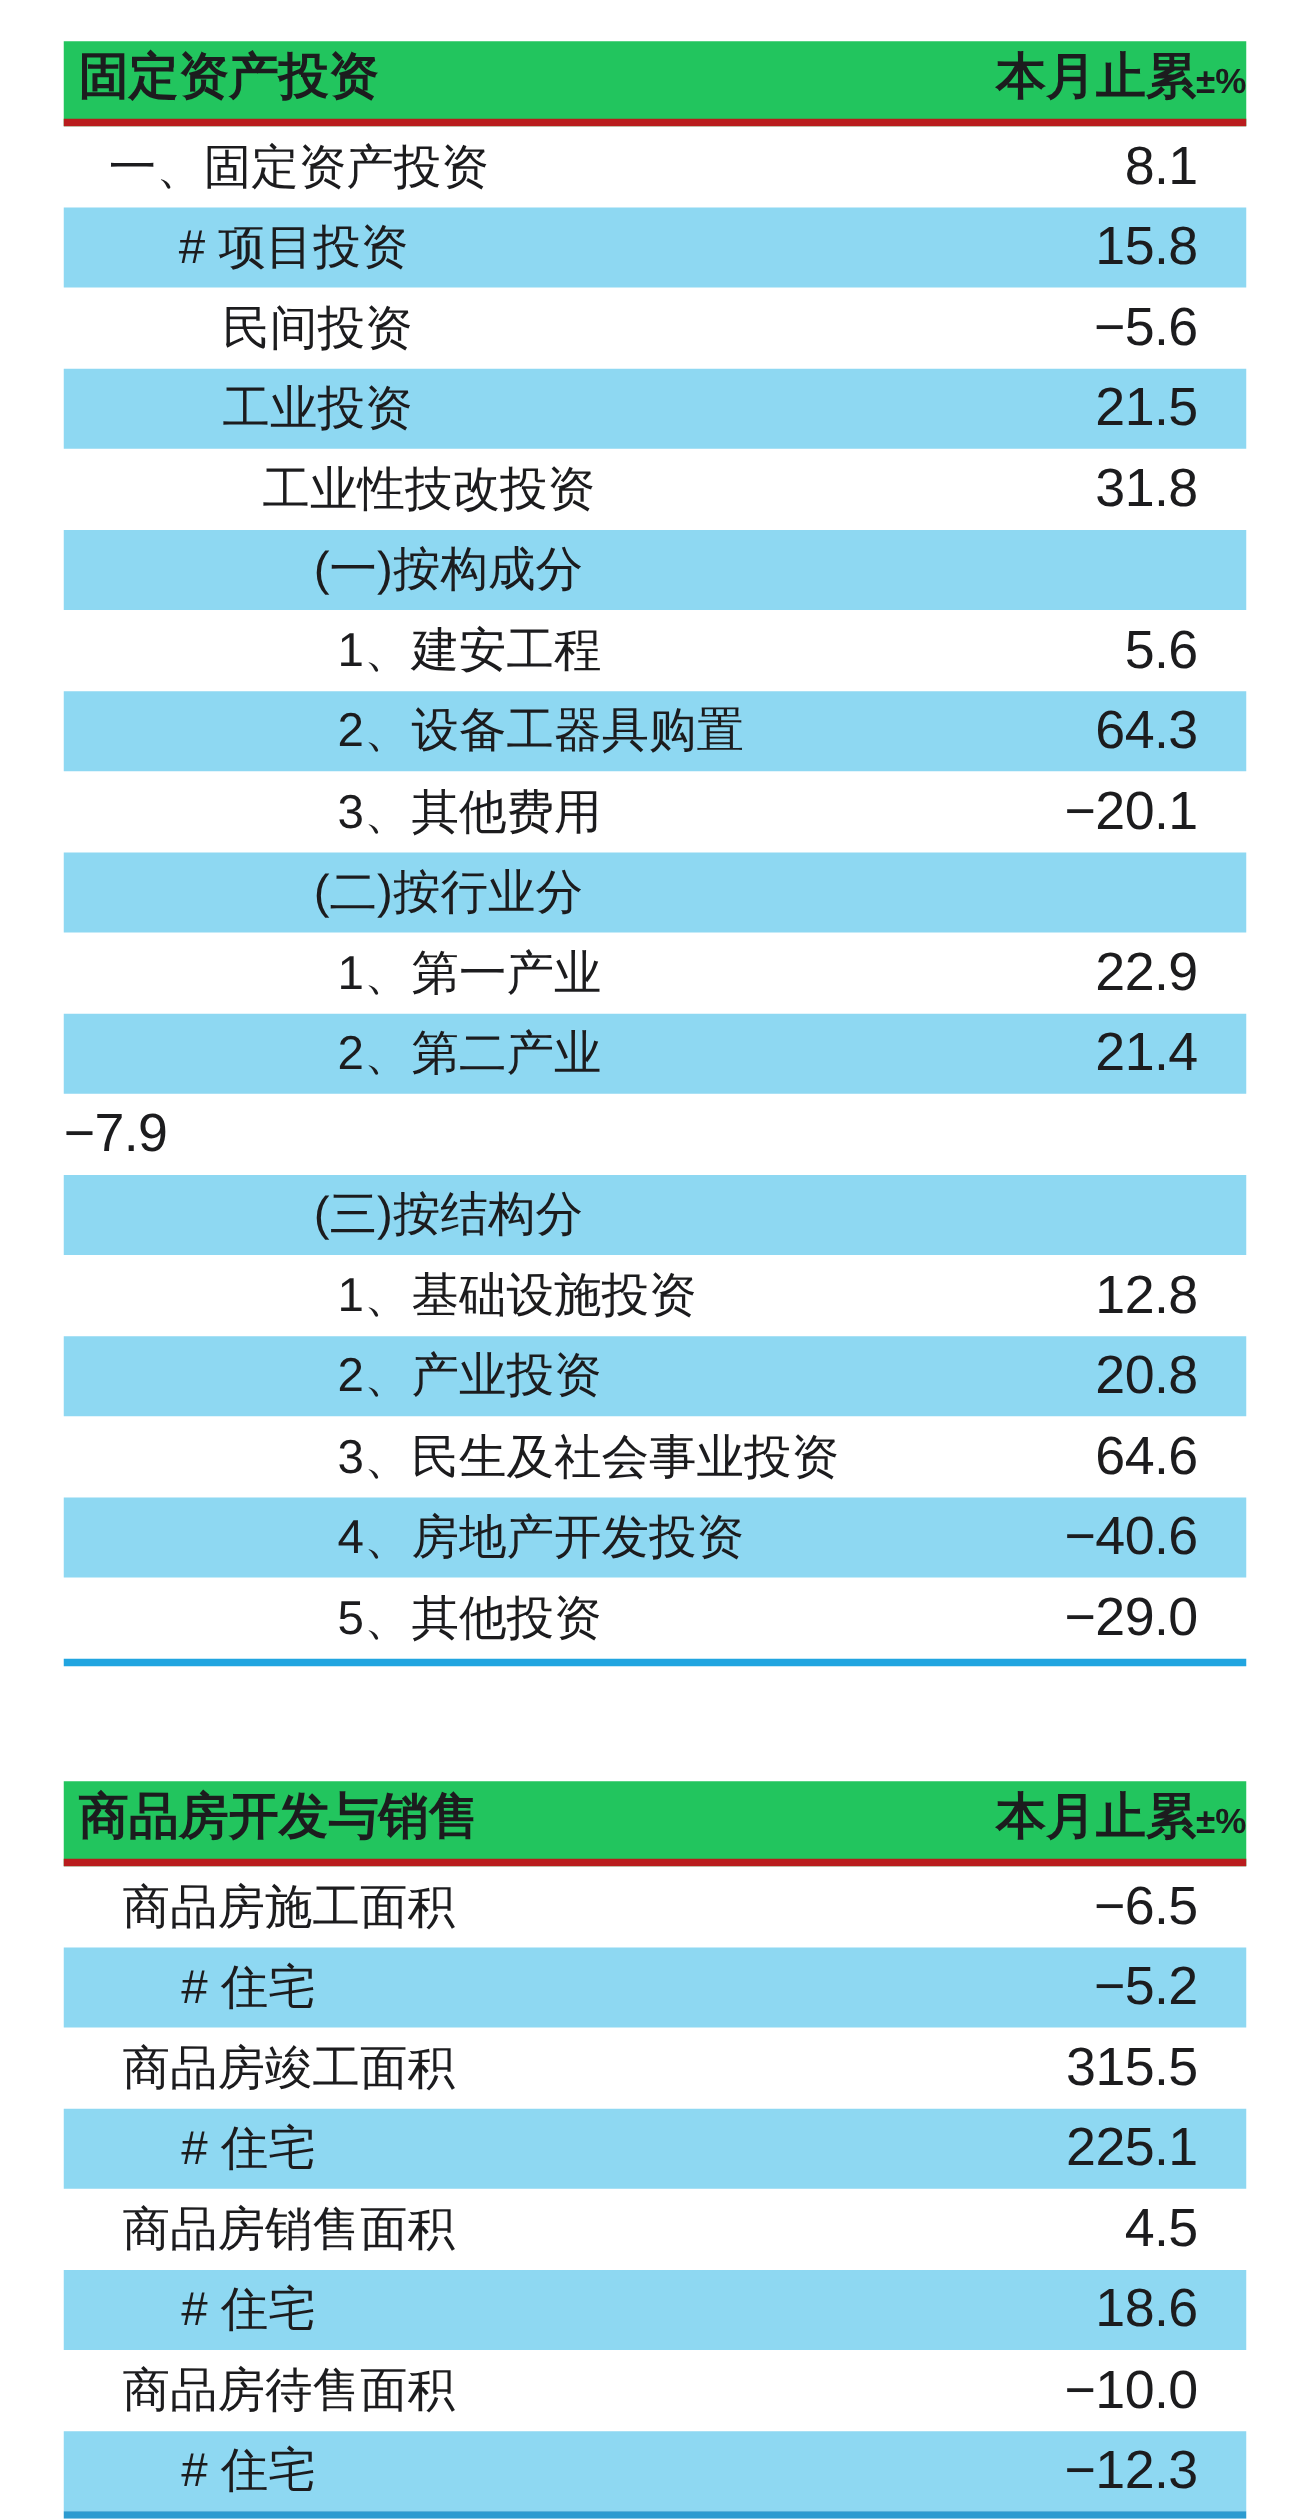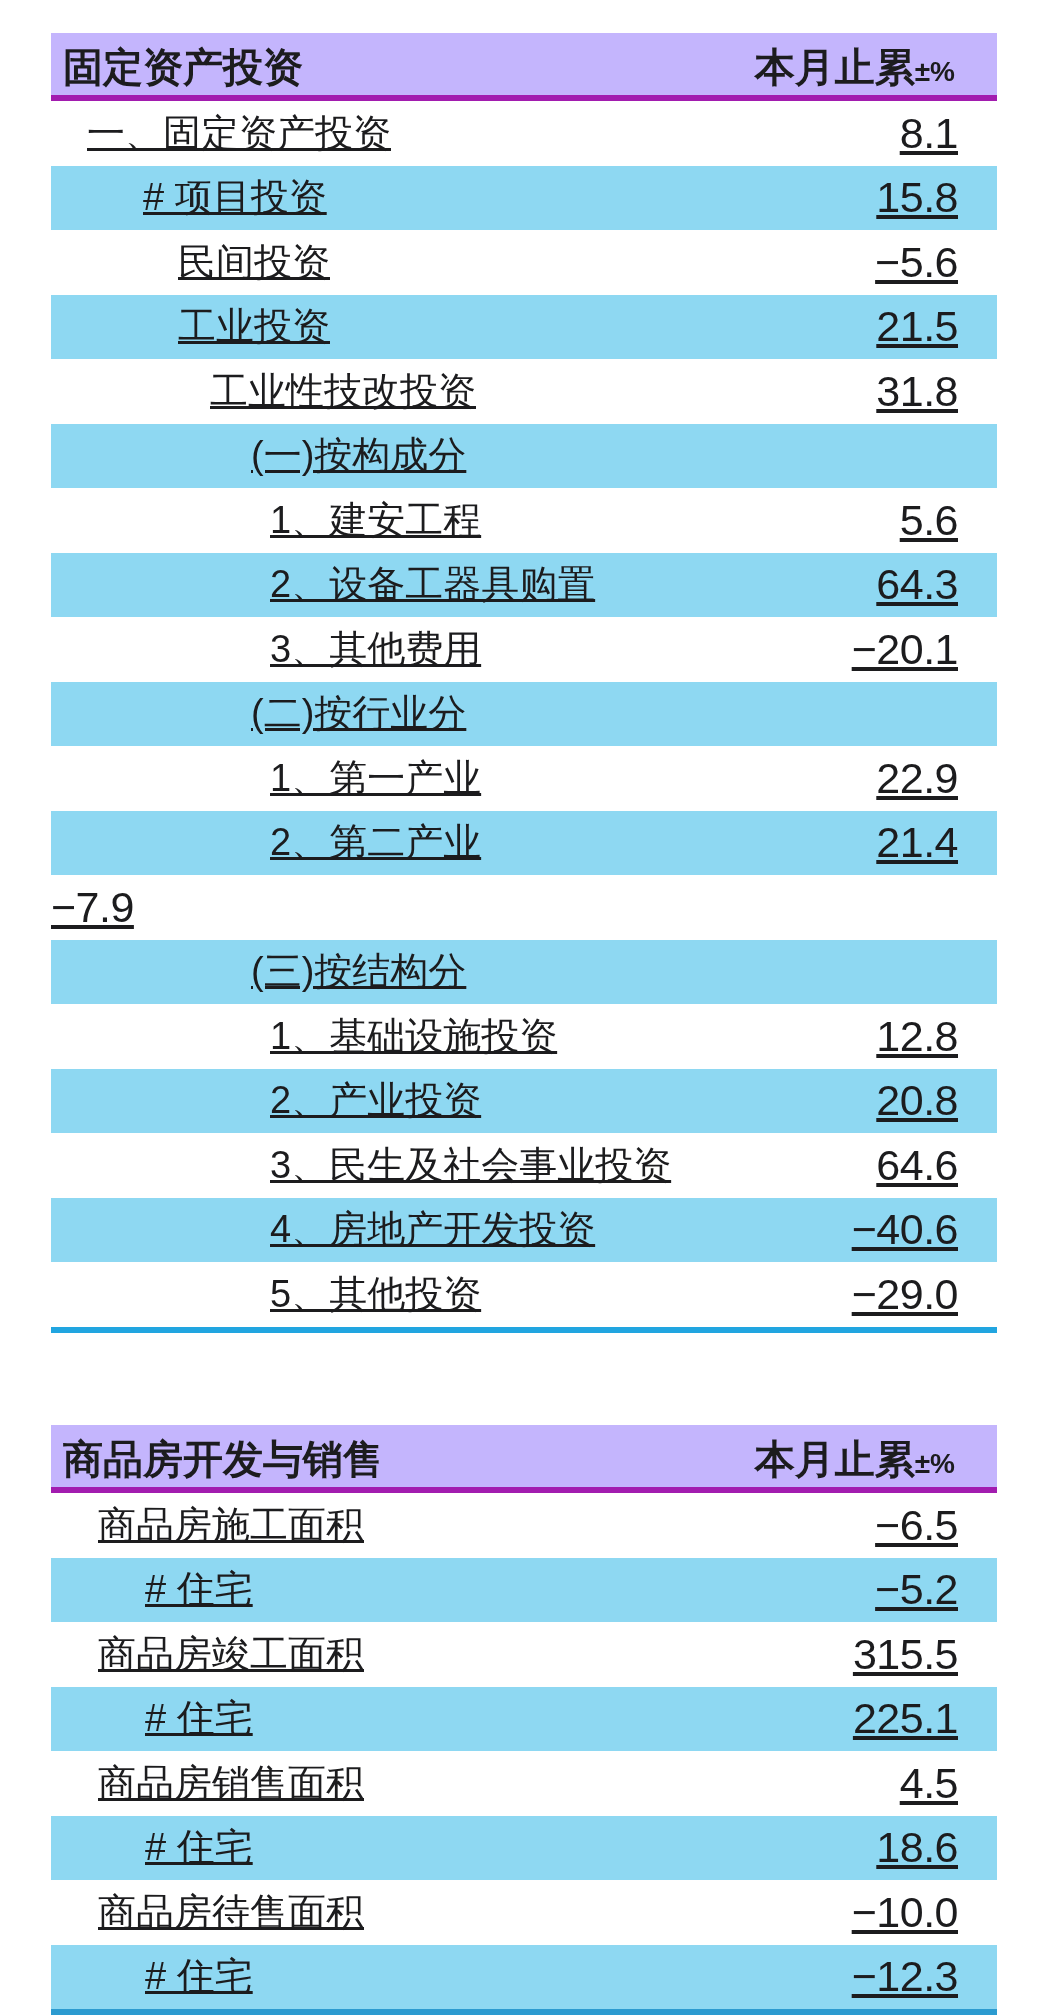--- a/index.html
+++ b/index.html
@@ -6,35 +6,35 @@
   .canvas {
     position:relative; width:1040px; height:2015px; background:#ffffff;
     font-family:"Liberation Sans","DejaVu Sans",sans-serif;
     color:#1c1c1e; overflow:hidden;
   }
   .table { position:absolute; left:51px; width:946px; }
   #table1 { top:33px; }
   #table2 { top:1425px; }
 
   .thead {
-    height:62px; background:#c4b5fd;
-    border-bottom:6px solid #a21caf;
-    display:flex; align-items:flex-end; justify-content:space-between;
+    height:62px; background:#22c55e;
+    border-bottom:6px solid #b91c1c;
+    display:flex; align-items:flex-start; justify-content:space-between;
   }
   .thead .title {
     padding-left:12px; font-weight:bold; font-size:40px; letter-spacing:0;
   }
   .thead .colhead {
-    padding-right:42px; font-weight:bold; font-size:40px; white-space:nowrap;margin-left:48px;
+    font-weight:bold; font-size:40px; white-space:nowrap;margin-left:48px;
   }
   .thead .colhead .unit { font-size:28px; font-weight:600; }
 
   .rows .row {
     height:64.5px; display:flex; align-items:center;
-    justify-content:space-between; white-space:nowrap;text-decoration:underline;
+    justify-content:space-between; white-space:nowrap;
   }
   .rows .row:nth-child(even) { background:#8ed8f2; }
   .row .label { font-size:38px; }
   .row .value {
     font-size:43px; padding-right:39px; letter-spacing:-0.5px;
     text-align:left;
   }
 
   
   .in36  .label { padding-left:36px; }

